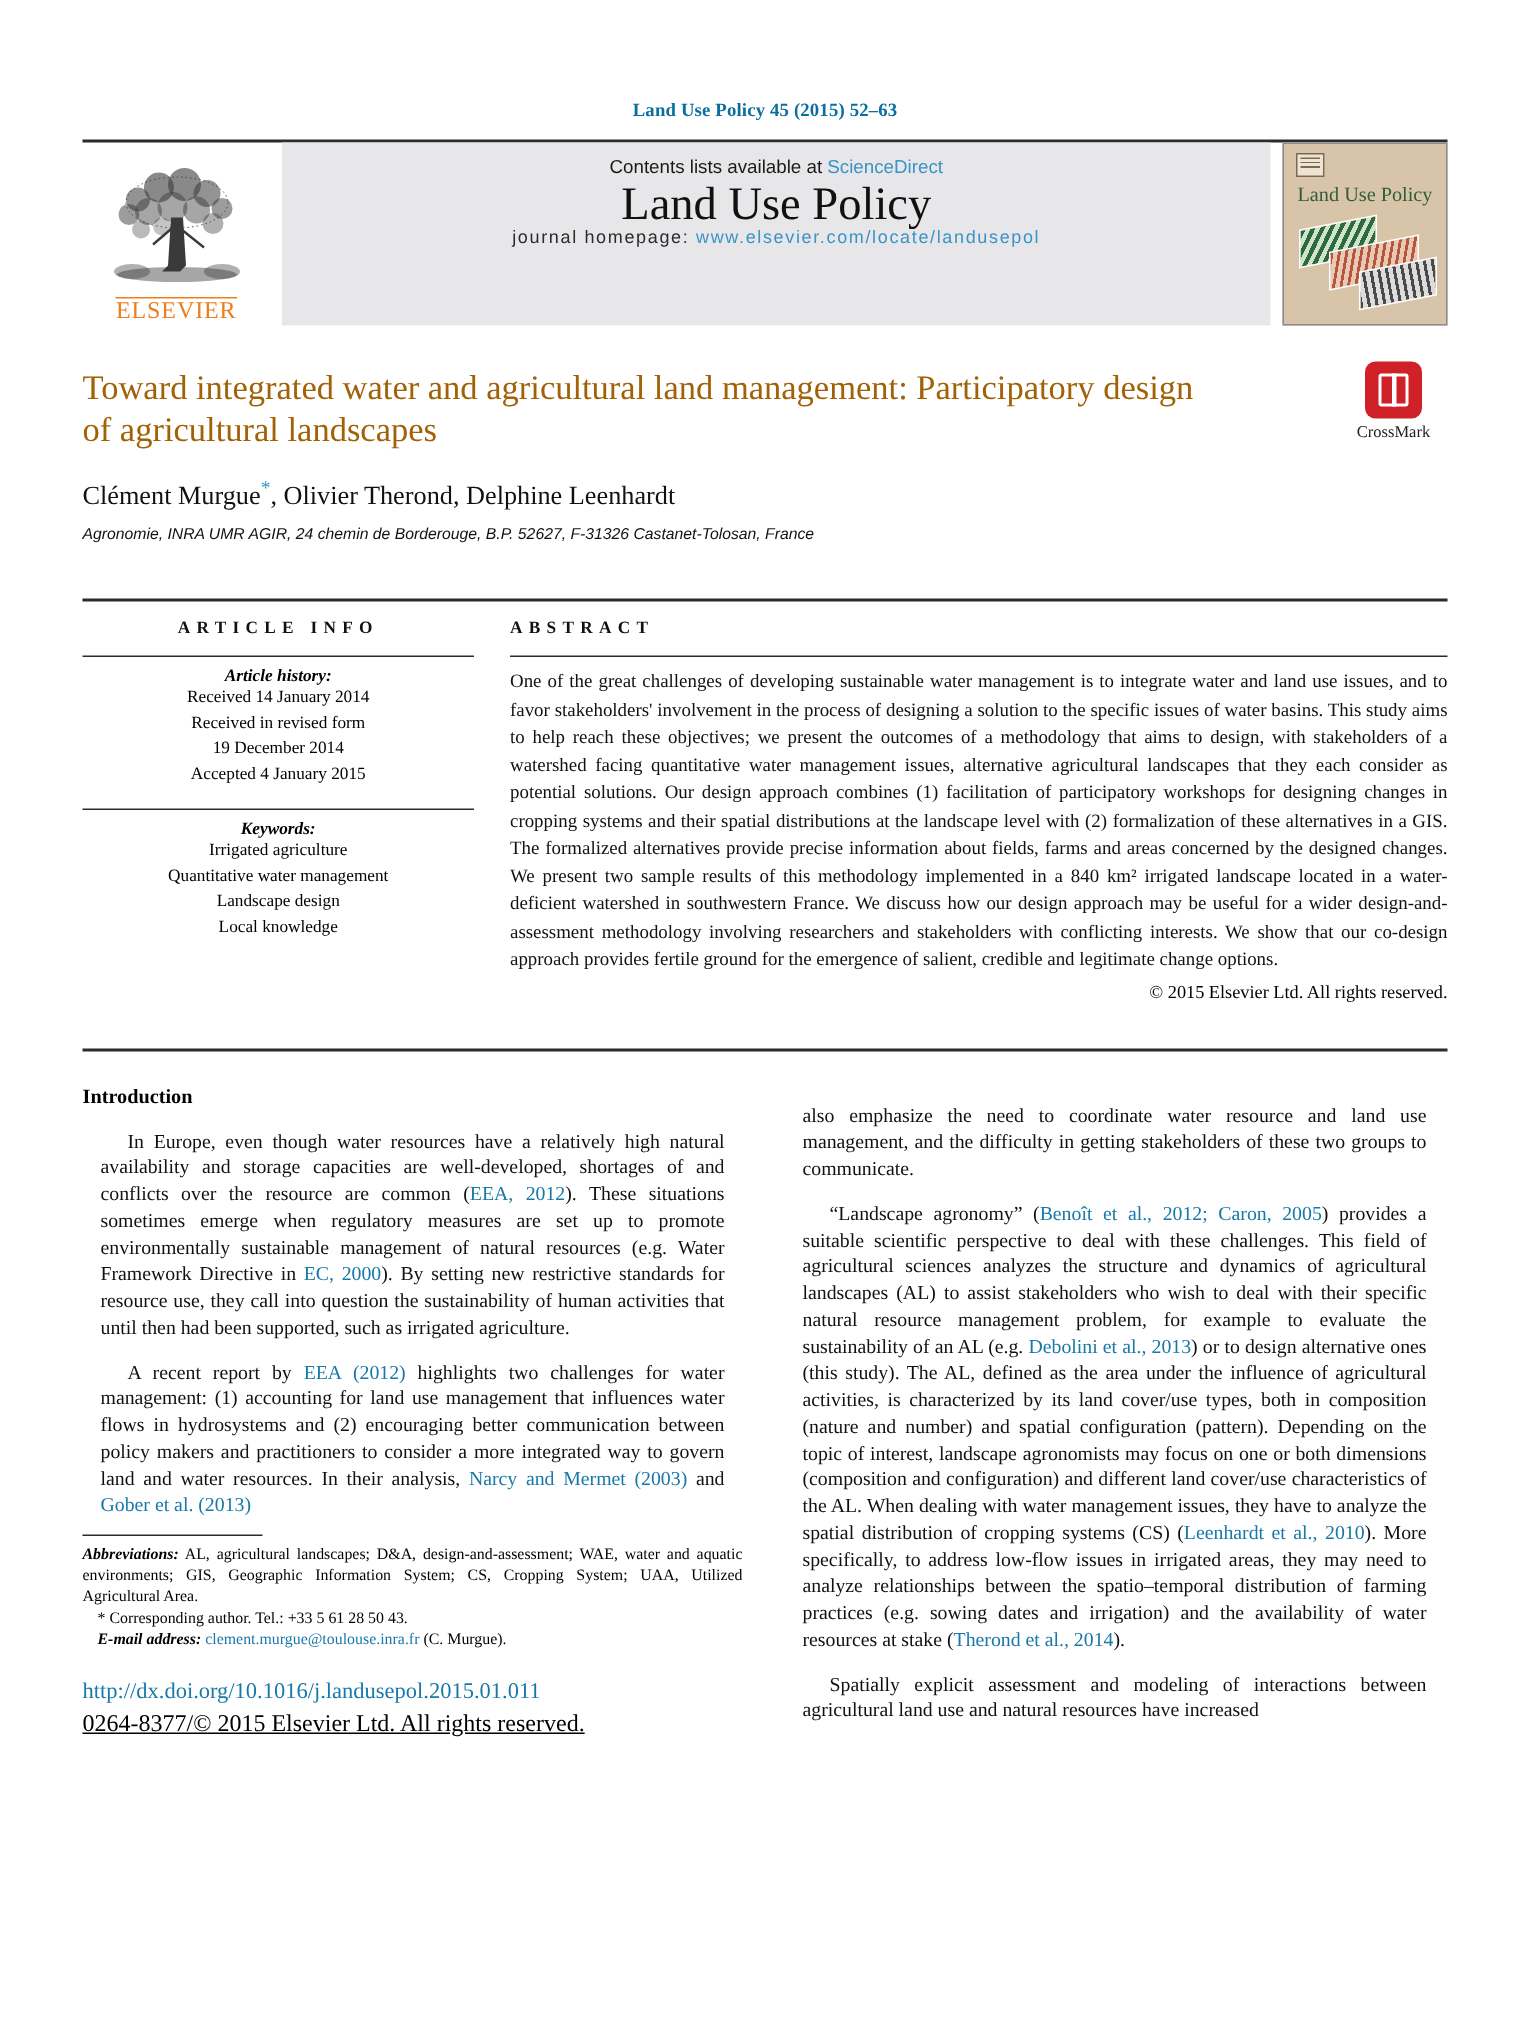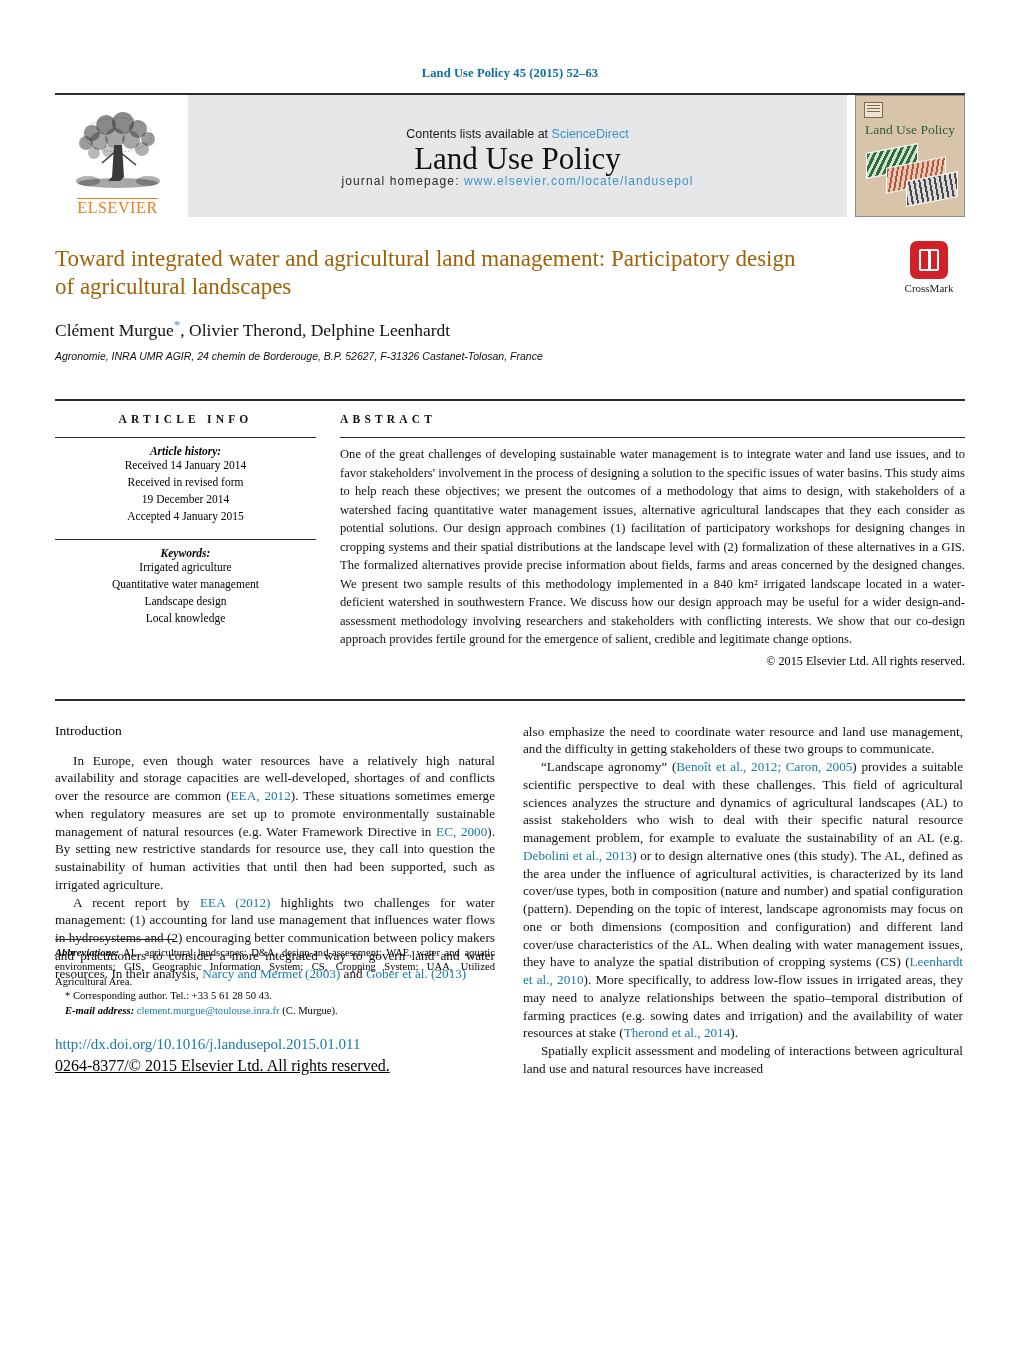--- a/index.html
+++ b/index.html
@@ -65,21 +65,21 @@
     line-height: 1.05;
   }
   .banner {
     flex: 1 1 auto;
     background: #e7e7e9;
     margin-left: 8px;
     margin-right: 8px;
     display: flex;
     flex-direction: column;
     align-items: center;
-    justify-content: center;
+    justify-content: flex-start;
     padding: 9px 0 7px 0;
     box-sizing: border-box;
   }
   .banner-contents {
     font-family: "Liberation Sans", sans-serif;
     font-size: 12.5px;
     color: #1a1a1a;
   }
   .banner-contents .sd-link { color:#3b93c7; }
   .banner-title {
@@ -249,30 +249,30 @@
     margin-top: 30px;
     border-top: 2.2px solid #2b2b2b;
     padding-top: 22px;
     display: flex;
     gap: 28px;
     position: relative;
   }
   .col { width: 440px; box-sizing: border-box; }
   .body-head {
     font-family: "Liberation Serif", serif;
-    font-weight: normal;
+    font-weight: bold;
     font-size: 13.5px;
     margin: 0 0 13px 0;
   }
   .para {
     font-size: 13.2px;
     line-height: 1.345;
     text-align: justify;
     text-indent: 18px;
-    margin: 0;
+    margin: 12px;
     color: #111;
     hyphens: auto;
   }
   .para + .para { margin-top: 0; }
   .para.noindent { text-indent: 0; }
   .ref { color: #1878a8; }
 
   
   .footnotes {
     position: absolute;

